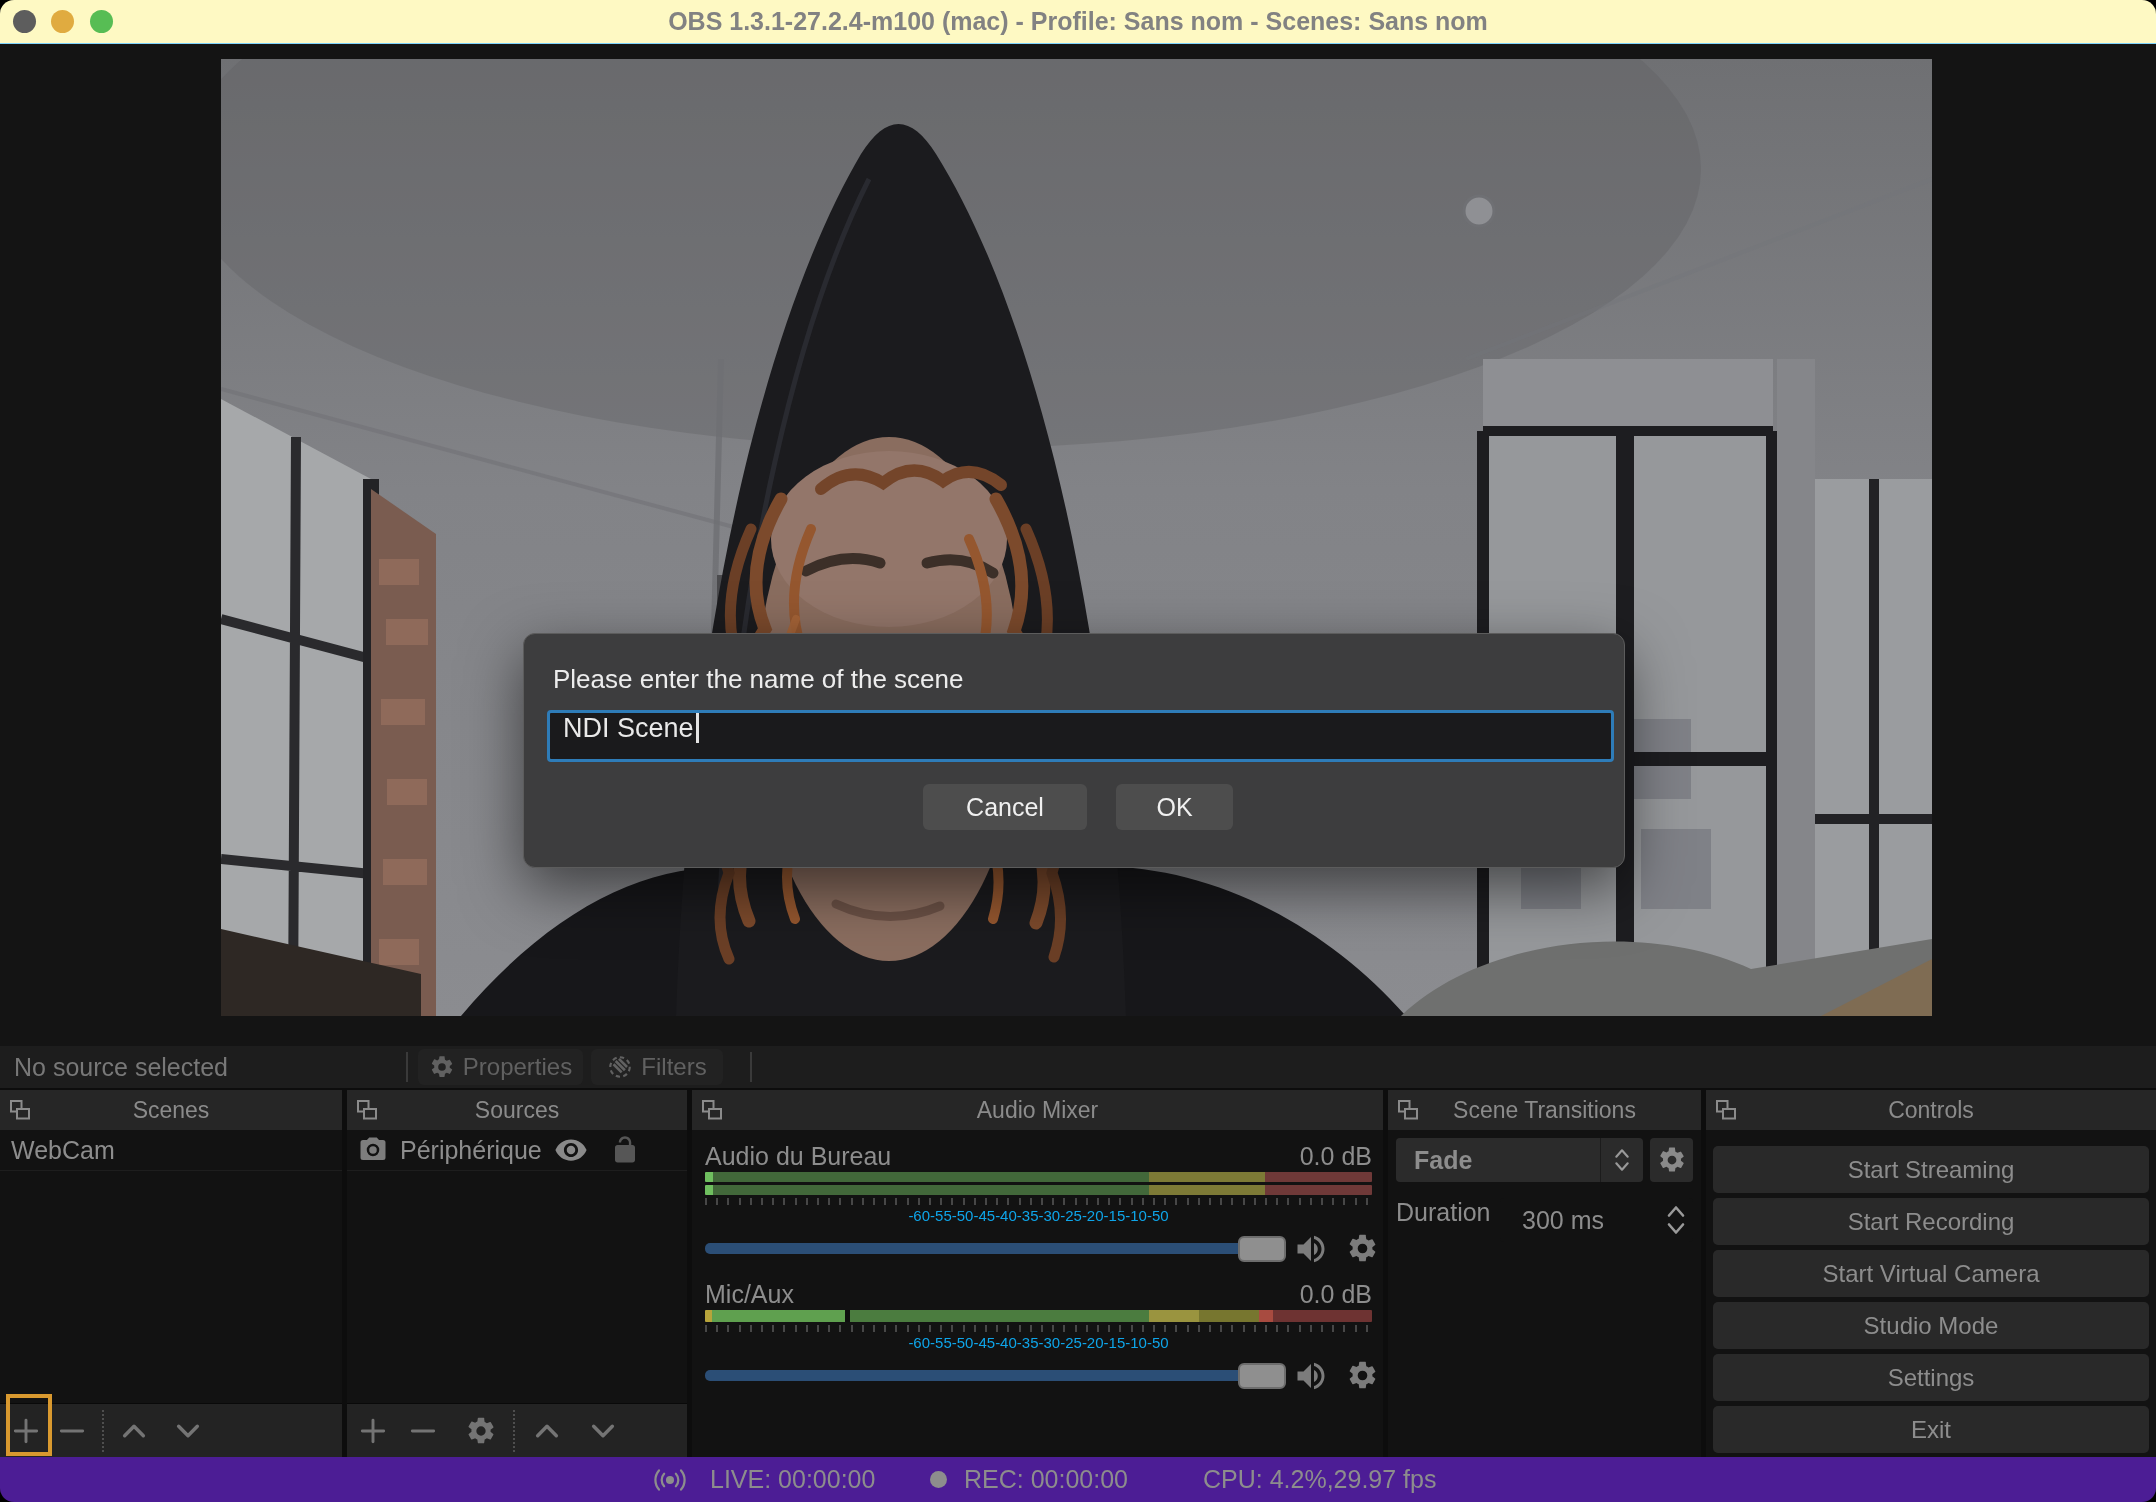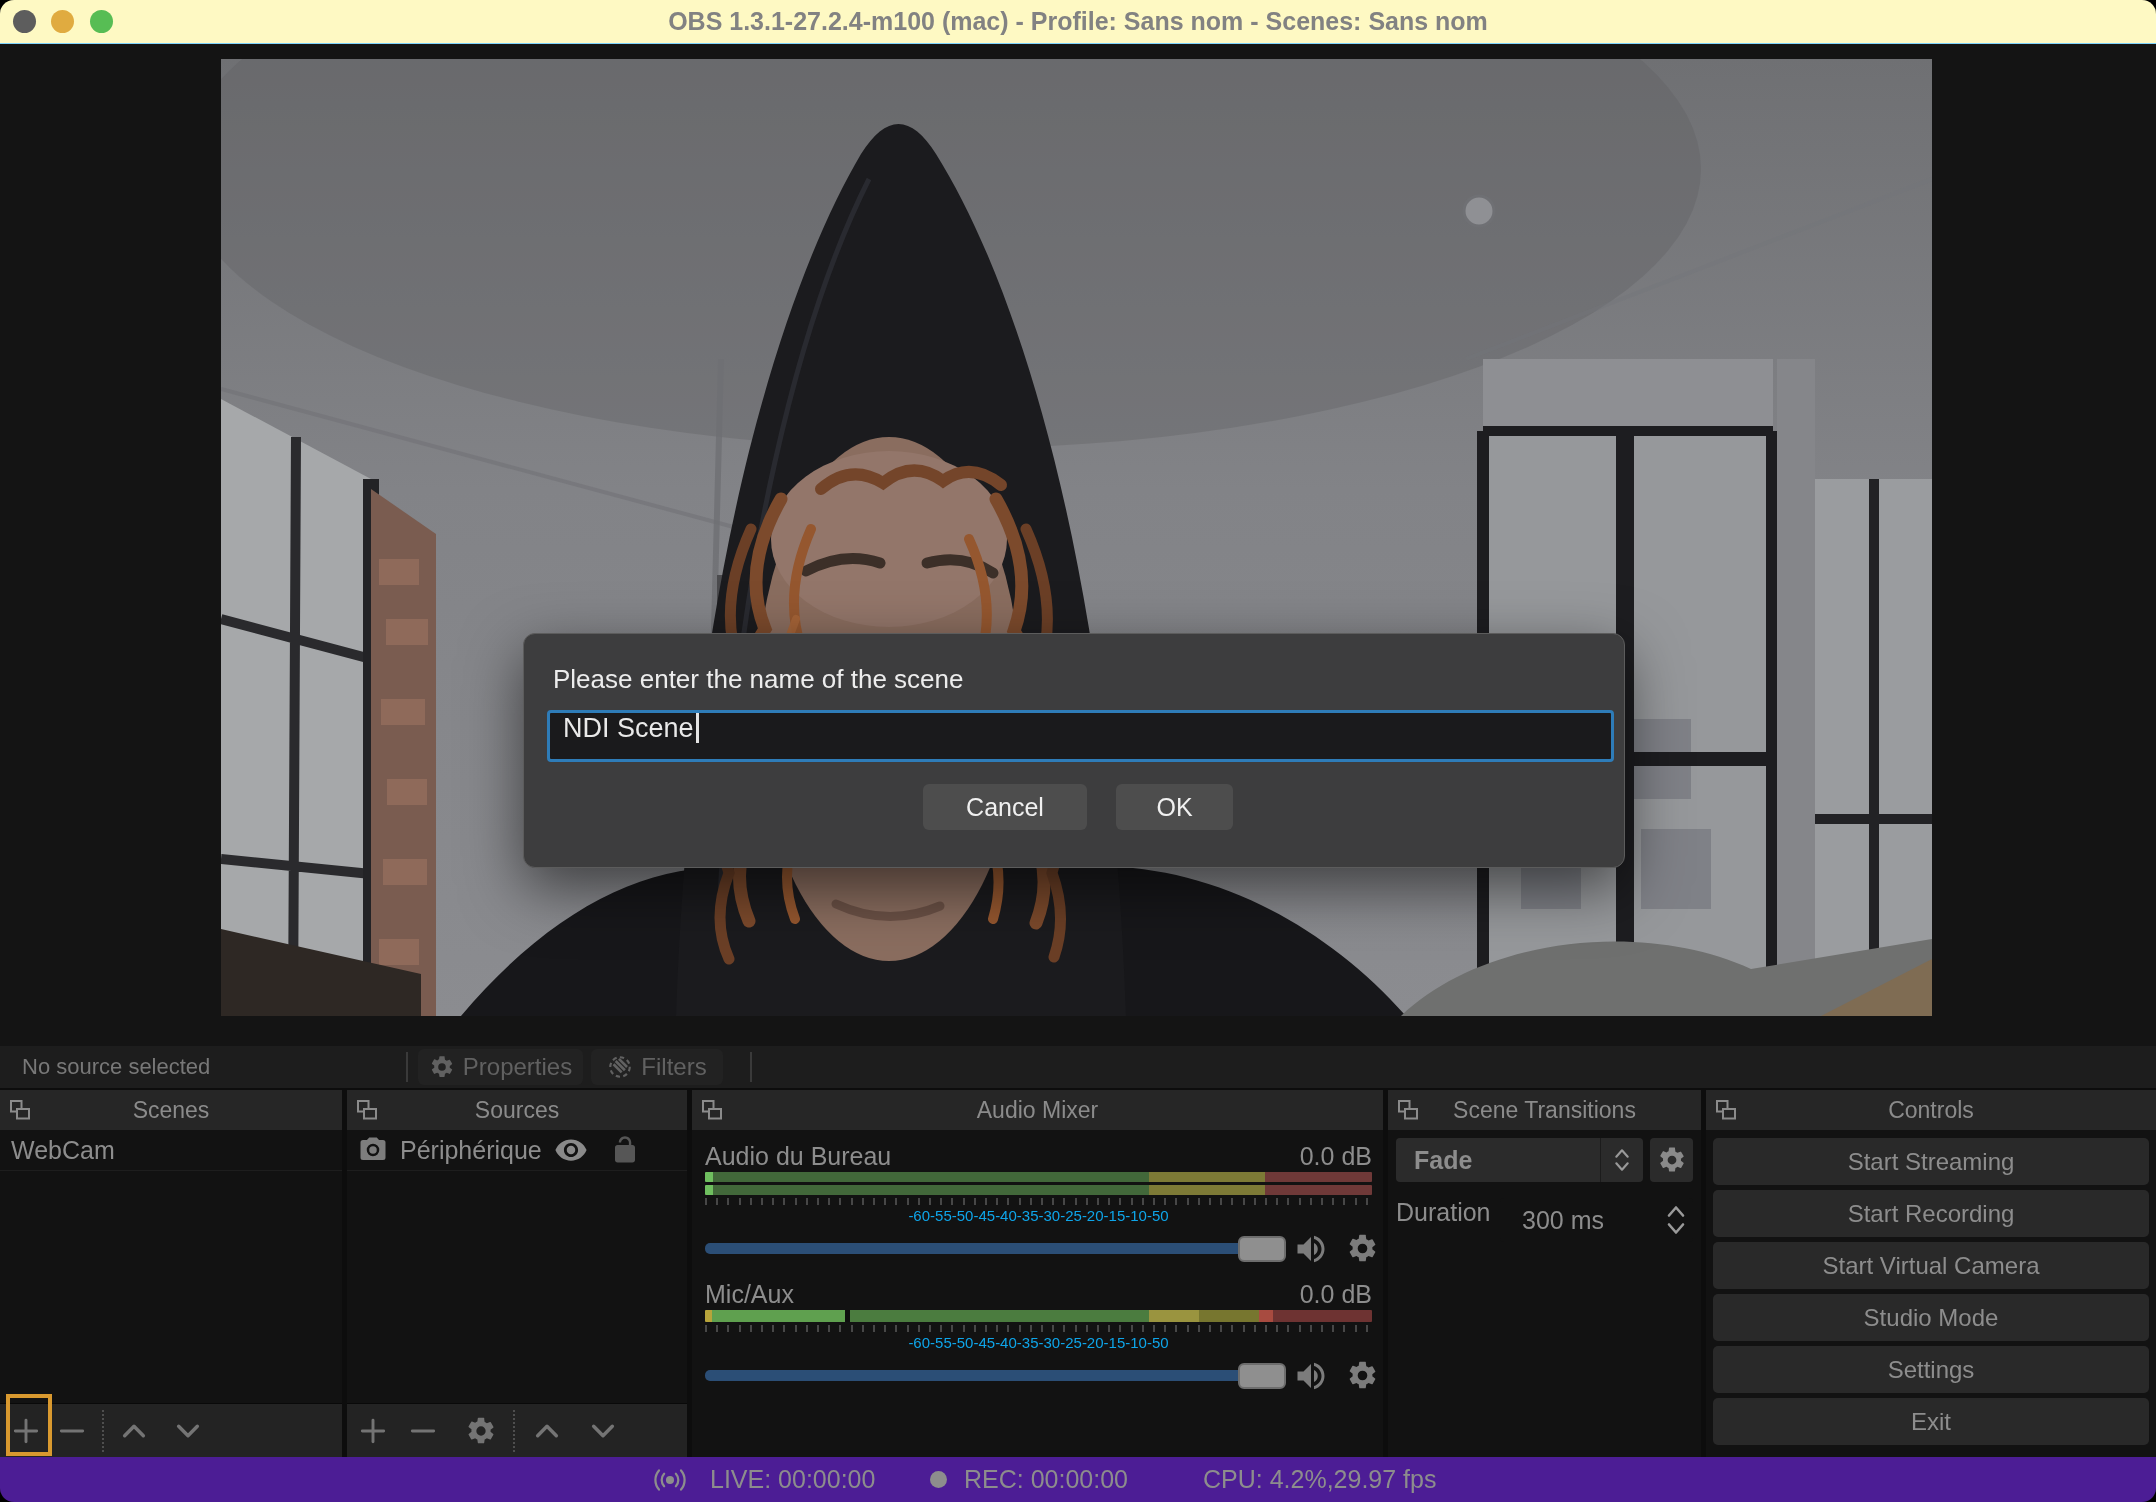--- a/index.html
+++ b/index.html
@@ -19,21 +19,21 @@
   .modal{position:absolute;left:523px;top:633px;width:1102px;height:235px;background:#3d3d3e;border:1px solid #5c5c5c;border-radius:12px;box-shadow:0 20px 60px rgba(0,0,0,.55);box-sizing:border-box;}
   .modal-label{position:absolute;left:29px;top:30px;font-size:26px;color:#ededed;}
   .modal-input{position:absolute;left:23px;top:76px;width:1048px;height:46px;background:#1a1a1c;border:3px solid #2e7cb8;border-radius:4px;color:#e9e9e9;font-size:27px;display:flex;padding-left:13px;box-sizing:content-box;}
   .caret{display:inline-block;width:3px;height:30px;background:#e3e3e3;margin-left:2px;}
   .mbtn{position:absolute;top:150px;height:46px;background:#4d4d4d;border-radius:6px;color:#f0f0f0;font-size:25px;display:flex;align-items:center;justify-content:center;}
   .mbtn.cancel{left:399px;width:164px;}
   .mbtn.ok{left:592px;width:117px;}
   
   .bottombg{position:absolute;left:0;top:1046px;width:2156px;height:456px;background:#0d0d0d;}
   .srcbar{position:absolute;left:0;top:1046px;width:2156px;height:42px;background:#1d1d1d;}
-  .srcbar .status{position:absolute;left:22px;line-height:42px;font-size:22px;color:#787878;}
+  .srcbar .status{position:absolute;left:14px;line-height:42px;font-size:25px;color:#787878;}
   .vsep{position:absolute;top:6px;width:2px;height:30px;background:#3a3a3a;}
   .tbtn{position:absolute;top:3px;height:36px;background:#222222;border-radius:6px;color:#616161;font-size:24px;display:flex;align-items:center;justify-content:center;gap:8px;}
   .tbtn svg{width:26px;height:26px;}
   
   .panel{position:absolute;top:1090px;height:367px;background:#121212;}
   .phead{position:absolute;top:0;left:0;right:0;height:40px;background:#262626;}
   .phead .ptitle{line-height:40px;text-align:center;color:#8b8b8b;font-size:23px;}
   .phead .pico{position:absolute;left:8px;top:8px;width:24px;height:24px;color:#8b8b8b;}
   .pbody{position:absolute;top:40px;left:0;right:0;bottom:0;background:#121212;}
   .pfoot{position:absolute;left:0;right:0;bottom:0;height:54px;background:#232323;border-top:1px solid #090909;display:flex;align-items:center;padding-left:10px;box-sizing:border-box;}
@@ -63,21 +63,21 @@
   .dd-label{line-height:44px;padding-left:18px;}
   .dd-chev{position:absolute;right:0;top:0;width:42px;height:44px;border-left:1px solid #1c1c1c;color:#999;display:flex;flex-direction:column;align-items:center;justify-content:center;}
   .dd-chev svg{width:20px;height:13px;}
   .tgear{position:absolute;left:262px;top:8px;width:43px;height:44px;background:#2b2b2b;border-radius:4px;color:#8a8a8a;display:flex;align-items:center;justify-content:center;}
   .tgear svg{width:30px;height:30px;}
   .durlabel{position:absolute;left:8px;top:60px;height:44px;line-height:44px;font-size:25px;color:#8d8d8d;}
   .durbox{position:absolute;left:112px;top:60px;width:193px;height:44px;background:#121212;border-radius:4px;color:#8d8d8d;font-size:25px;line-height:44px;padding-left:22px;box-sizing:border-box;margin-top:8px;}
   .spinner{position:absolute;right:2px;top:1px;width:30px;height:42px;display:flex;flex-direction:column;align-items:center;justify-content:center;color:#9a9a9a;}
   .spinner svg{width:24px;height:17px;}
   
-  .cbtn{position:absolute;left:7px;width:436px;height:47px;background:#292929;border-radius:5px;color:#8d8d8d;font-size:24px;display:flex;align-items:center;justify-content:center;}
+  .cbtn{position:absolute;left:7px;width:436px;height:47px;background:#292929;border-radius:5px;color:#8d8d8d;font-size:24px;display:flex;align-items:center;justify-content:center;margin-top:8px;}
   
   .statusbar{position:absolute;left:0;top:1457px;width:2156px;height:45px;background:#4c1d95;color:#8d8d8d;font-size:25px;}
   .sb-ico{position:absolute;left:652px;top:5px;width:36px;height:36px;color:#8d8d8d;}
   .sb-live{position:absolute;left:710px;line-height:45px;}
   .sb-dot{position:absolute;left:930px;top:14px;width:17px;height:17px;border-radius:50%;background:#8d8d8d;}
   .sb-rec{position:absolute;left:964px;line-height:45px;}
   .sb-cpu{position:absolute;left:1203px;line-height:45px;}
   
   .hl{position:absolute;left:6px;top:1394px;width:46px;height:62px;border:4px solid #d9992f;box-sizing:border-box;z-index:6;}
   svg{display:block;}

